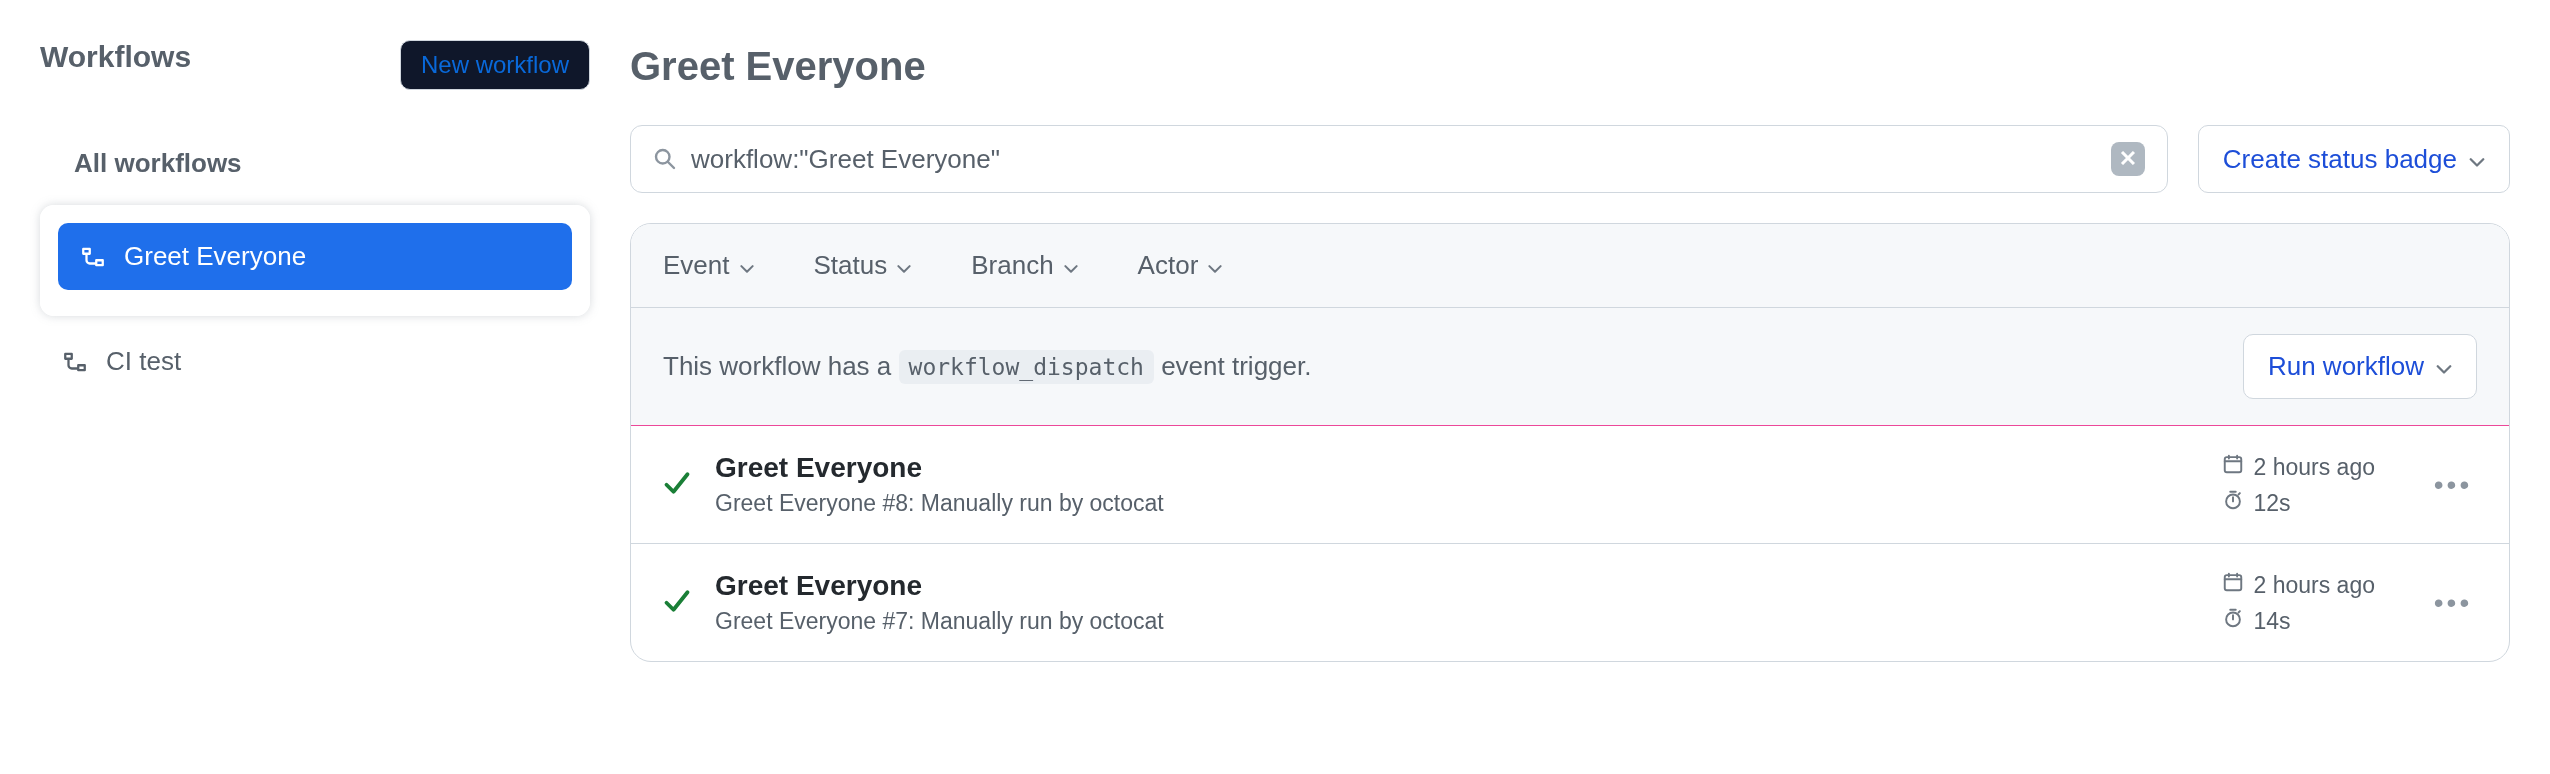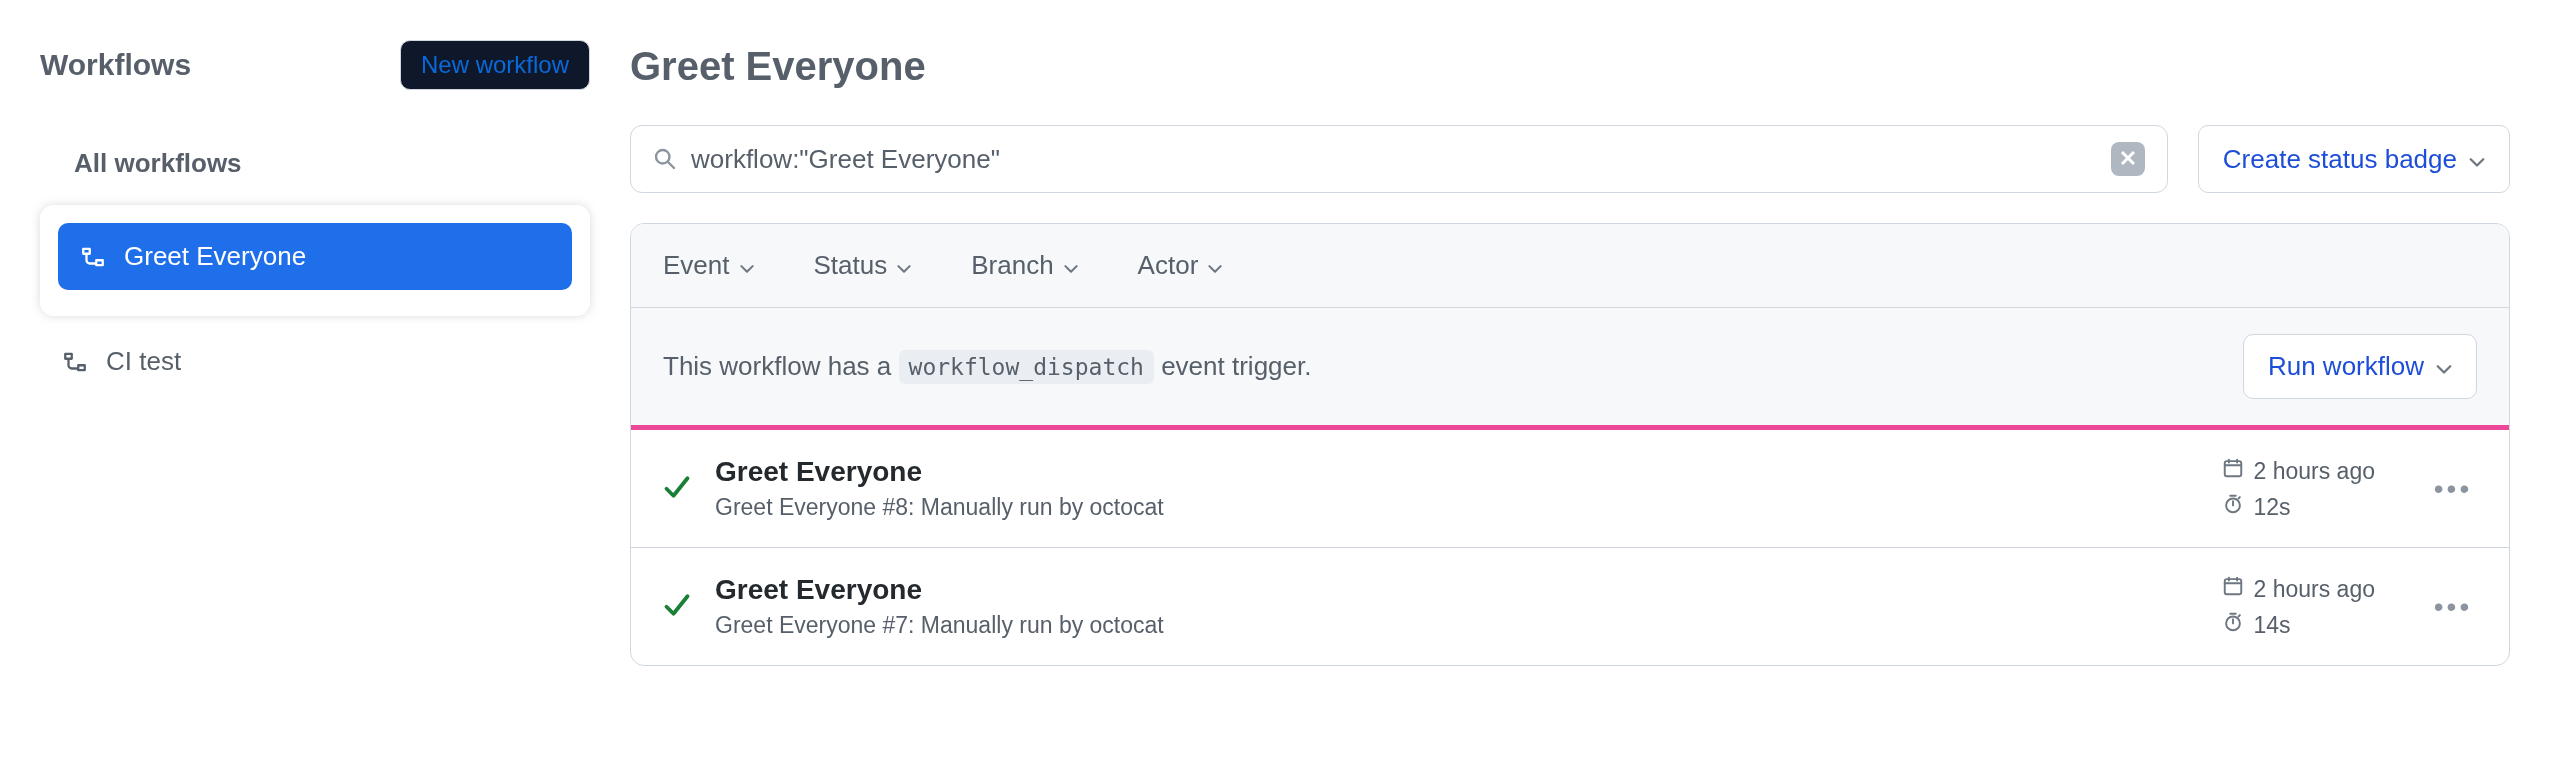--- a/index.html
+++ b/index.html
@@ -6,21 +6,21 @@
   body {
     font-family: -apple-system, BlinkMacSystemFont, "Segoe UI", Helvetica, Arial, sans-serif;
     background: #ffffff;
     color: #24292e;
     width: 2550px;
     height: 774px;
     overflow: hidden;
   }
   .container { display:flex; padding: 40px 40px 0 40px; gap: 40px; transform-origin: top left; }
   .sidebar { width: 550px; flex-shrink: 0; }
-  .sidebar-head { display:flex; align-items:center; justify-content: space-between; margin-bottom: 40px; }
+  .sidebar-head { display:flex; justify-content: space-between; margin-bottom: 40px; }
   .sidebar-title { color:#57606a; font-size: 30px; font-weight: 600; }
   .new-btn {
     border:1px solid #d0d7de; border-radius: 10px; padding: 10px 20px;
     color:#0969da; font-size: 24px; font-weight: 500; background:#0f172a;
     cursor:pointer;
   }
   .sb-item {
     display:flex; align-items:center; gap: 18px;
     padding: 18px 22px; border-radius: 10px; margin-bottom: 8px;
     color:#57606a; font-size: 26px; cursor:pointer;
@@ -51,29 +51,29 @@
     display:inline-flex;align-items:center;justify-content:center;font-size:22px;font-weight:700;
     cursor:pointer;
   }
   .search-input { flex:1; border:none; outline:none; font-size:26px; color:#57606a; background:transparent; }
   .btn {
     border:1px solid #d0d7de; border-radius: 10px; background:#fff;
     padding: 16px 24px; font-size: 26px; color:#1d4ed8; display:inline-flex;
     align-items:center; gap:12px; cursor:pointer;
   }
   .caret { color:#6e7781; }
-  .filters-panel { border:1px solid #d0d7de; border-radius: 14px; overflow:hidden; }
+  .filters-panel { border:1px solid #d0d7de; border-radius: 21px; overflow:hidden; }
   .filters {
     display:flex; gap: 60px; padding: 26px 32px; background:#f6f8fa;
     border-bottom:1px solid #d0d7de; font-size: 26px; color:#57606a;
   }
   .filter-btn { display:inline-flex; align-items:center; gap:10px; cursor:pointer; }
   .dispatch {
     display:flex; align-items:center; justify-content:space-between;
-    padding: 26px 32px; background:#f6f8fa; border-bottom:5px solid #ec4899;
+    padding: 26px 32px; background:#f6f8fa; border-bottom:1px solid #ec4899;
     font-size: 26px; color:#57606a;
   }
   .dispatch code { background:#eaeef2; padding:4px 10px; border-radius:6px; font-size:23px; }
   .run {
     display:flex; align-items:center; gap:24px;
     padding: 26px 32px; border-bottom:1px solid #d0d7de;
   }
   .run:last-child { border-bottom:none; }
   .check-icon { color:#1a7f37; flex-shrink:0; }
   .run-body { flex:1; }

